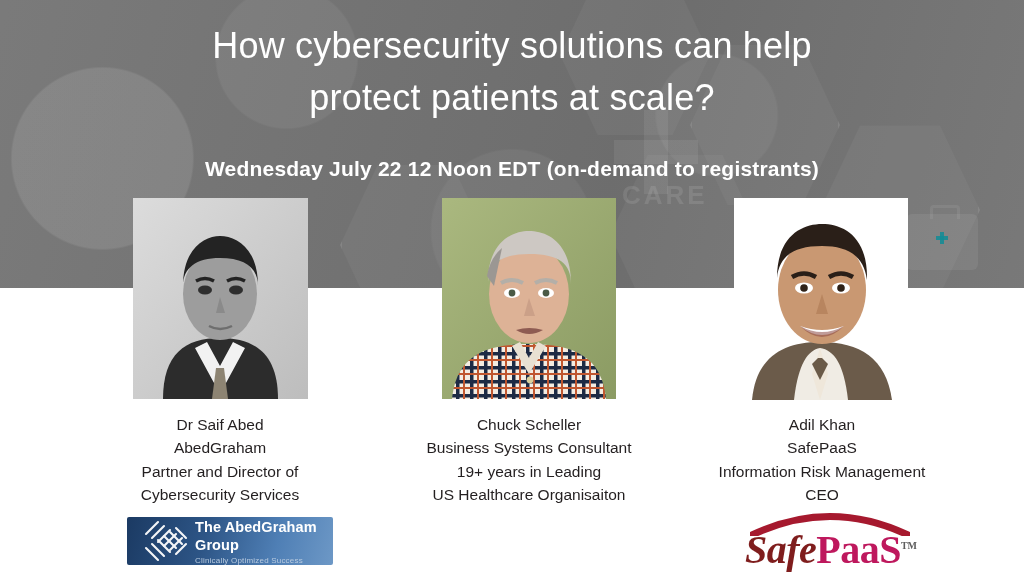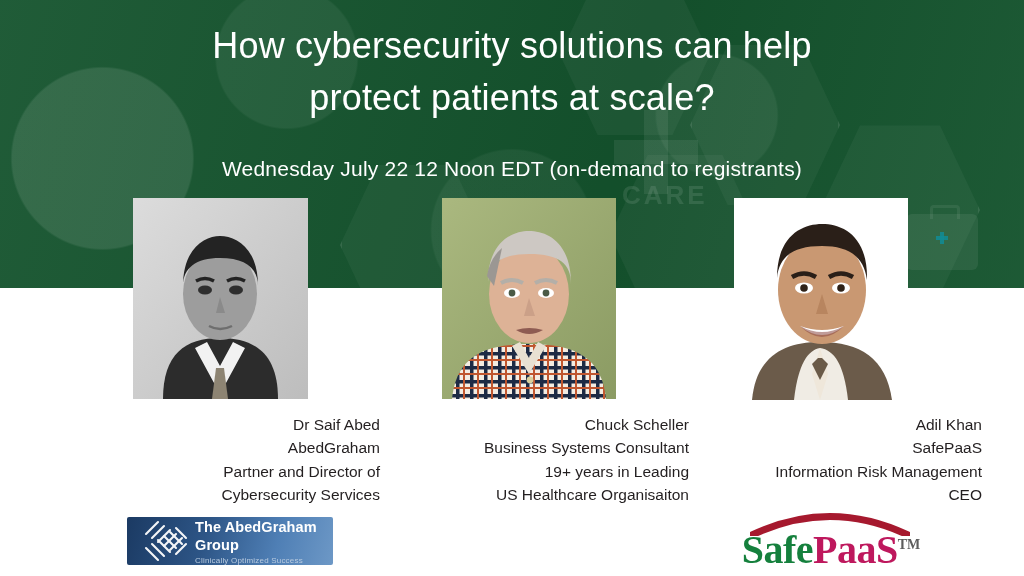--- a/index.html
+++ b/index.html
@@ -9,21 +9,21 @@
     background:#ffffff;
     overflow:hidden;
     position:relative;
   }
 
   
   .header-band {
     position:absolute;
     left:0; top:0;
     width:1024px; height:288px;
-    background:#14532d;
+    background:#737373;
     overflow:hidden;
   }
   
   .tex { position:absolute; pointer-events:none; }
   .tex-hex {
     left:0; top:0; width:1024px; height:288px;
     background:
       radial-gradient(circle at 10% 55%, rgba(255,255,255,.10) 0 90px, transparent 92px),
       radial-gradient(circle at 28% 20%, rgba(255,255,255,.06) 0 70px, transparent 72px),
       radial-gradient(circle at 50% 80%, rgba(255,255,255,.05) 0 80px, transparent 82px),
@@ -76,36 +76,36 @@
     font-weight:300;
     line-height:1.44;
     letter-spacing:.2px;
     white-space:pre-line;
   }
   .subtitle {
     position:absolute; left:0; top:157px; width:1024px;
     text-align:center;
     color:#ffffff;
     font-size:21px;
-    font-weight:400;
+    font-weight:700;
     letter-spacing:.2px;
   }
 
   
   .speaker { position:absolute; }
   .photo {
     position:absolute;
     background:#cfcfcf;
     overflow:hidden;
   }
   .photo svg { display:block; width:100%; height:100%; }
 
   .caption {
     position:absolute;
-    text-align:right;
+    text-align:center;
     color:#231f20;
     font-size:15.5px;
     line-height:1.5;
     white-space:pre-line;
   }
 
   
   .ag-logo {
     position:absolute;
     left:127px; top:517px; width:206px; height:48px;
@@ -119,23 +119,23 @@
   .ag-tag { font-size:8px; color:#b9cbe0; letter-spacing:.2px; margin-top:2px; }
 
   .sp-logo { position:absolute; left:736px; top:506px; width:190px; height:66px; }
   .sp-arc { position:absolute; left:14px; top:0; width:160px; height:30px; }
   .sp-word {
     position:absolute; left:0; top:20px; width:190px;
     text-align:center;
     font-family:"Liberation Serif", serif;
     font-size:40px; font-weight:bold; letter-spacing:-.5px;
   }
-  .sp-safe { color:#15803d; }
+  .sp-safe { color:#7f1d1d;font-style:italic; }
   .sp-paas { color:#be185d; }
-  .sp-tm { font-size:14px; color:#5d5d5d; vertical-align:super; letter-spacing:0; }
+  .sp-tm { font-size:10px; color:#5d5d5d; vertical-align:super; letter-spacing:0; }
 </style>
 </head>
 <body>
 
 <div class="header-band">
   <div class="tex tex-hex"></div>
 
   <div class="hexshape" style="left:560px;top:-30px;width:150px;height:170px;"></div>
   <div class="hexshape" style="left:690px;top:40px;width:150px;height:170px;"></div>
   <div class="hexshape" style="left:820px;top:120px;width:160px;height:180px;"></div>

